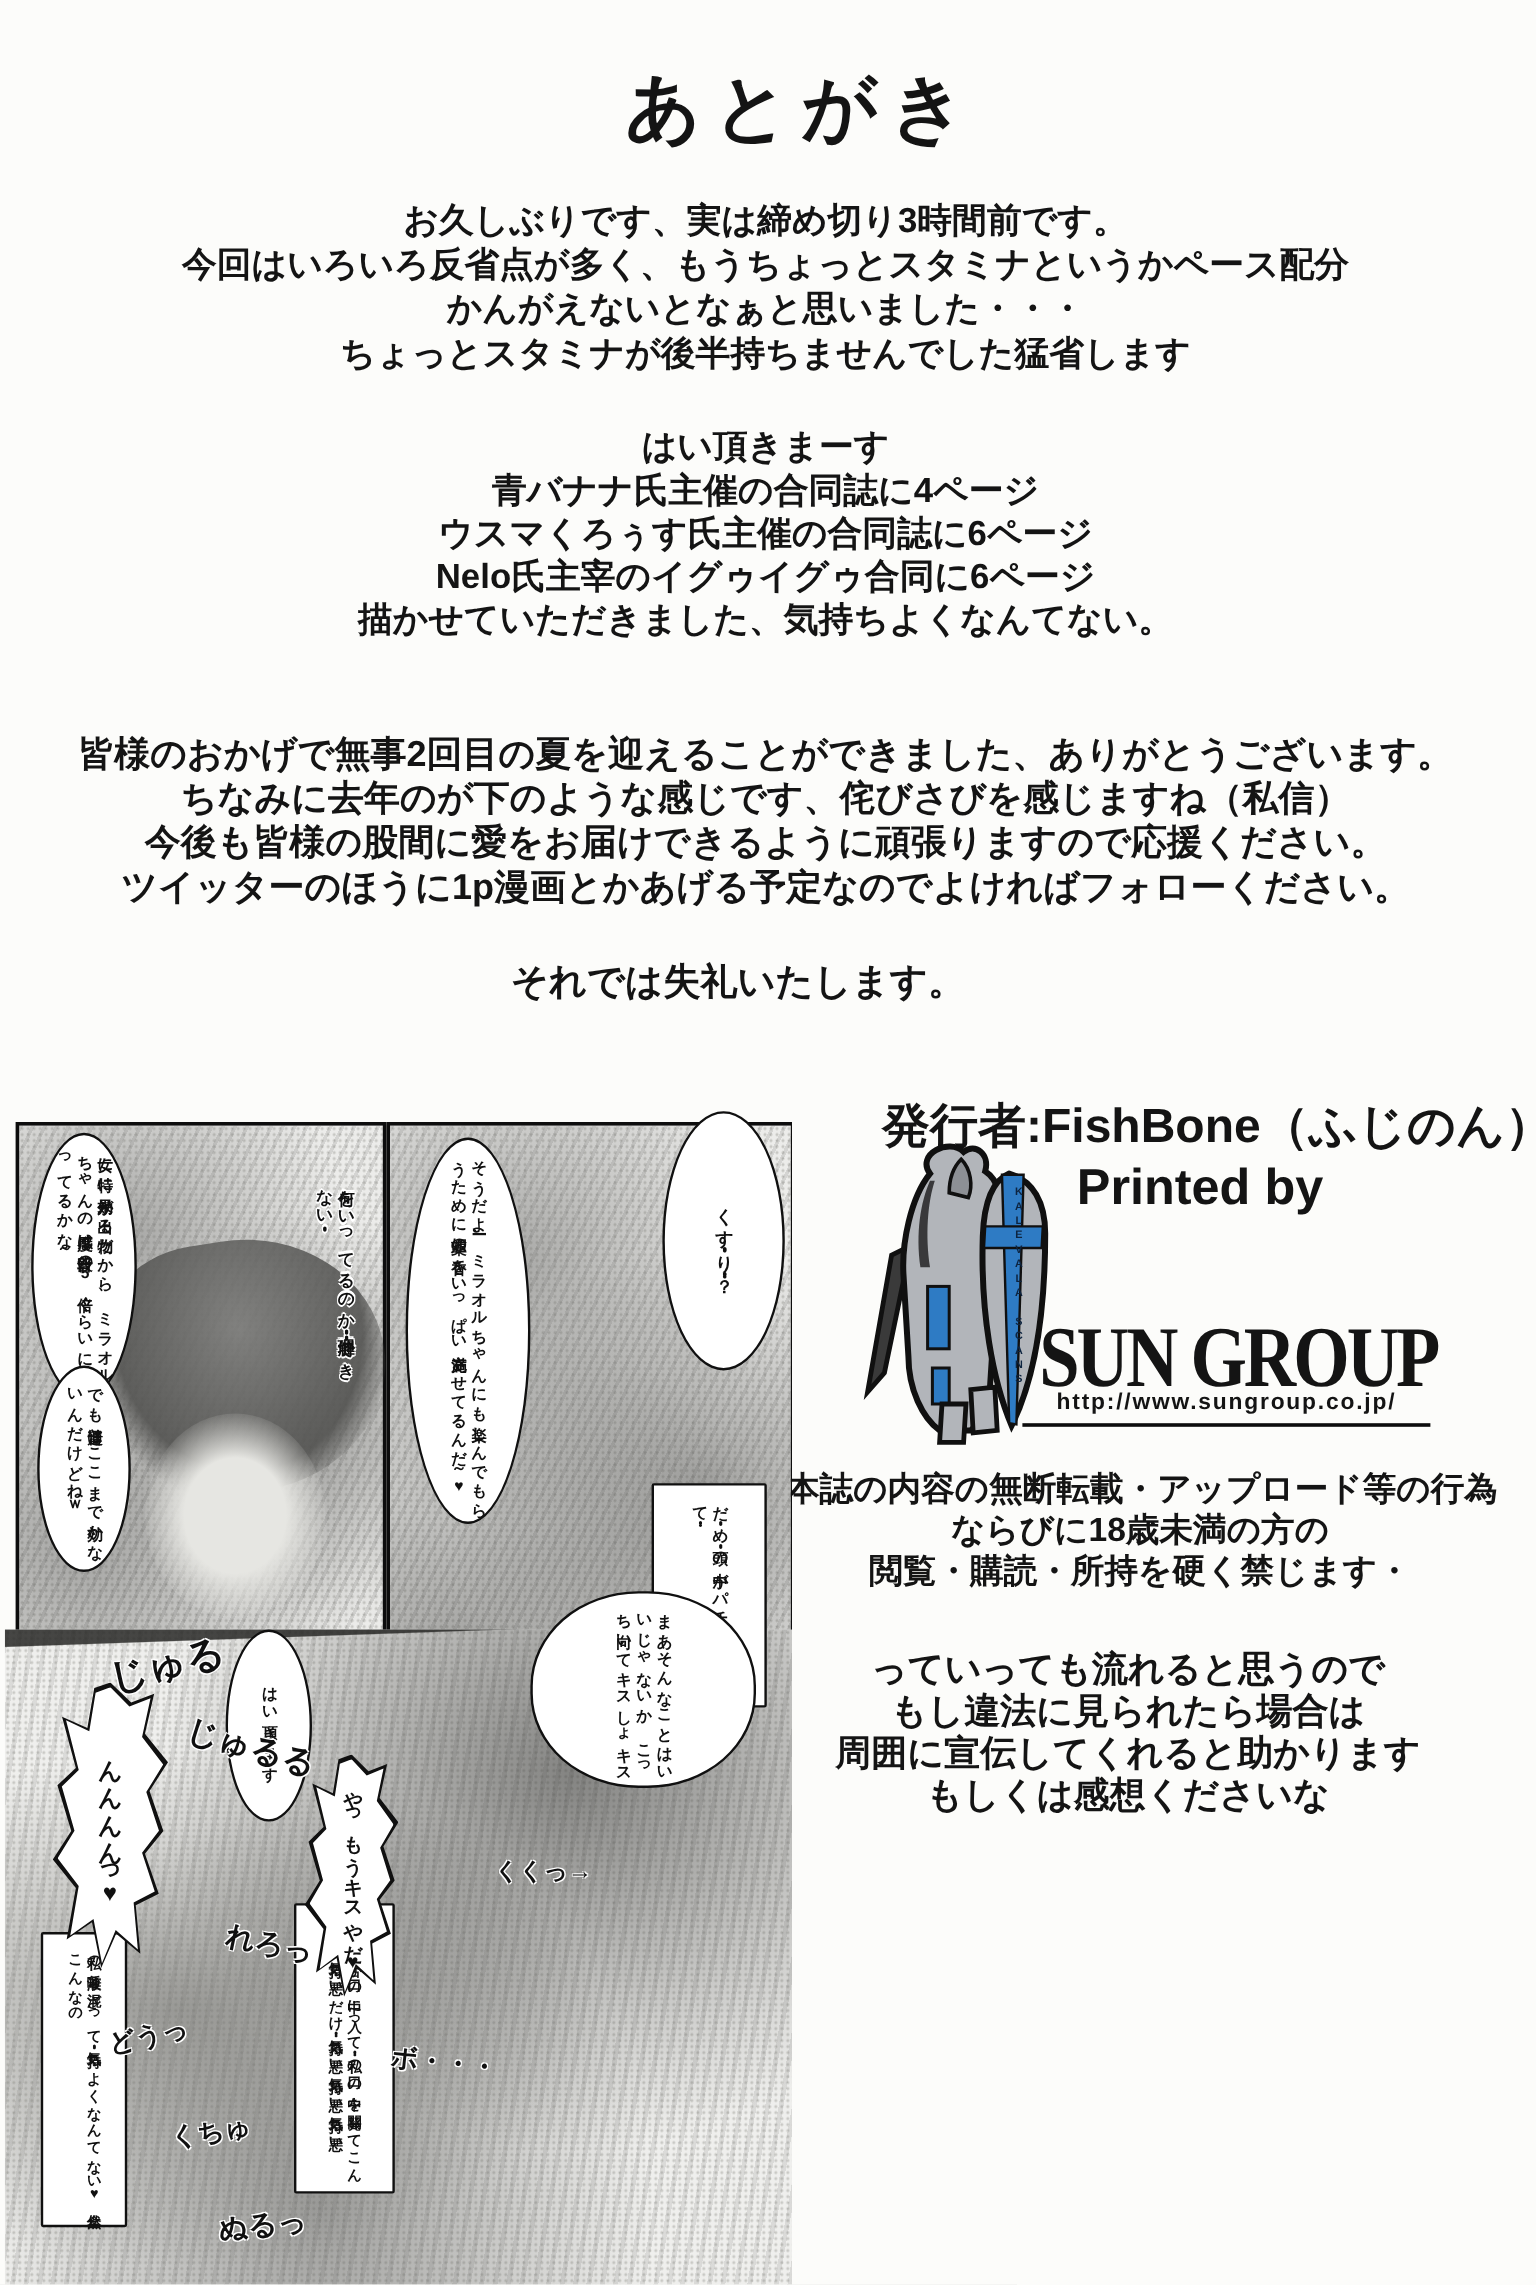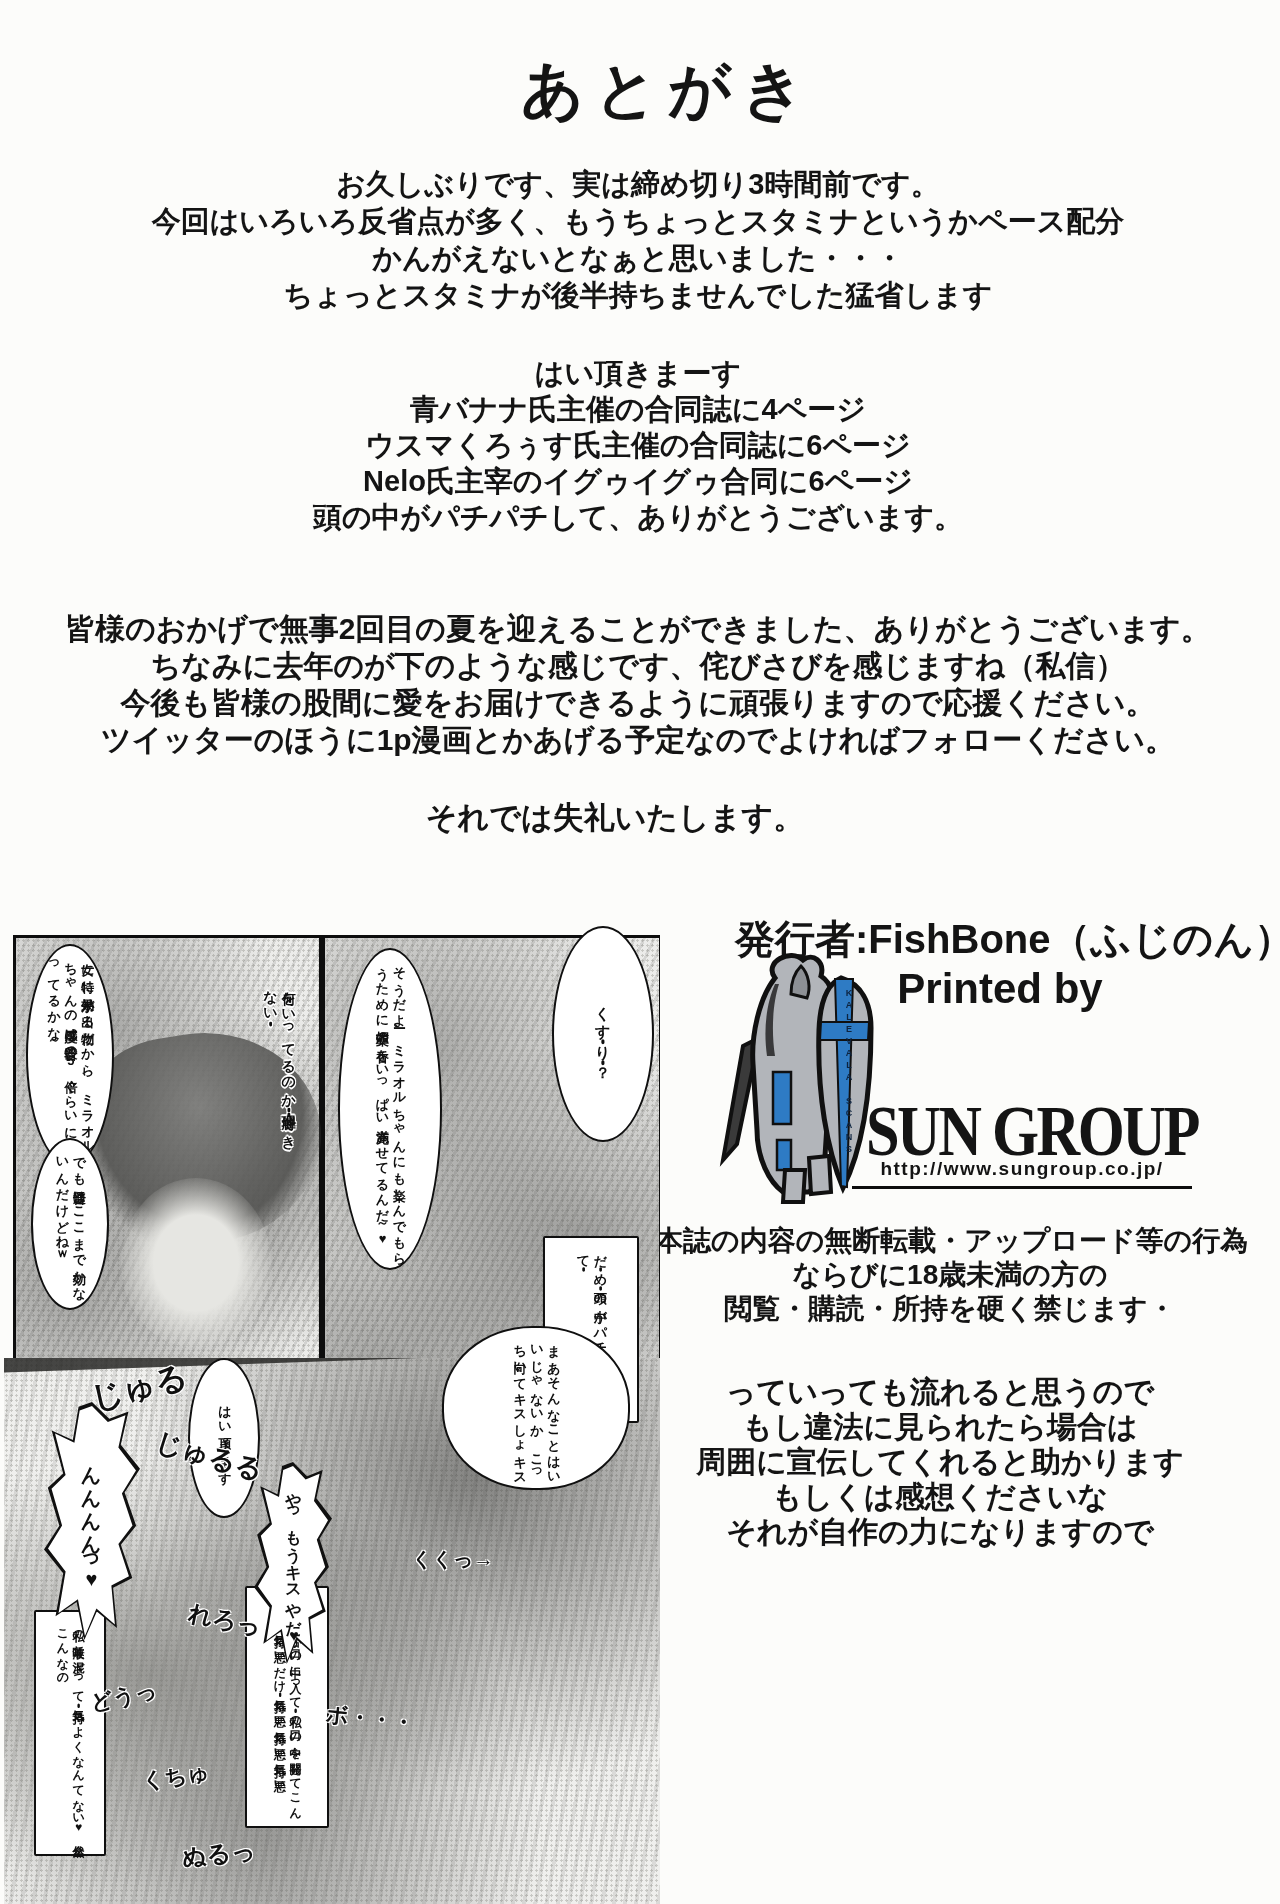--- a/index.html
+++ b/index.html
@@ -140,21 +140,21 @@
     <div>今回はいろいろ反省点が多く、もうちょっとスタミナというかペース配分</div>
     <div>かんがえないとなぁと思いました・・・</div>
     <div>ちょっとスタミナが後半持ちませんでした猛省します</div>
   </div>
 
   <div class="abs ctr blk blk-news">
     <div>はい頂きまーす</div>
     <div>青バナナ氏主催の合同誌に4ページ</div>
     <div>ウスマくろぅす氏主催の合同誌に6ページ</div>
     <div>Nelo氏主宰のイグゥイグゥ合同に6ページ</div>
-    <div>頭の中がパチパチして、ありがとうございます。</div>
+    <div>描かせていただきました、気持ちよくなんてない。</div>
   </div>
 
   <div class="abs ctr blk blk-thanks">
     <div>皆様のおかげで無事2回目の夏を迎えることができました、ありがとうございます。</div>
     <div>ちなみに去年のが下のような感じです、侘びさびを感じますね（私信）</div>
     <div>今後も皆様の股間に愛をお届けできるように頑張りますので応援ください。</div>
     <div>ツイッターのほうに1p漫画とかあげる予定なのでよければフォローください。</div>
   </div>
 
   <div class="abs ctr closing">それでは失礼いたします。</div>
@@ -194,21 +194,20 @@
     <div>本誌の内容の無断転載・アップロード等の行為</div>
     <div>ならびに18歳未満の方の</div>
     <div>閲覧・購読・所持を硬く禁じます・</div>
   </div>
 
   <div class="abs ctr note">
     <div>っていっても流れると思うので</div>
     <div>もし違法に見られたら場合は</div>
     <div>周囲に宣伝してくれると助かります</div>
     <div>もしくは感想くださいな</div>
-    <div>それが自作の力になりますので</div>
   </div>
 
   <div class="abs manga">
     <div class="panel panel-1">
       <div class="blob blob-hair1"></div>
       <div class="blob blob-face1"></div>
     </div>
     <div class="panel panel-2">
       
     </div>

